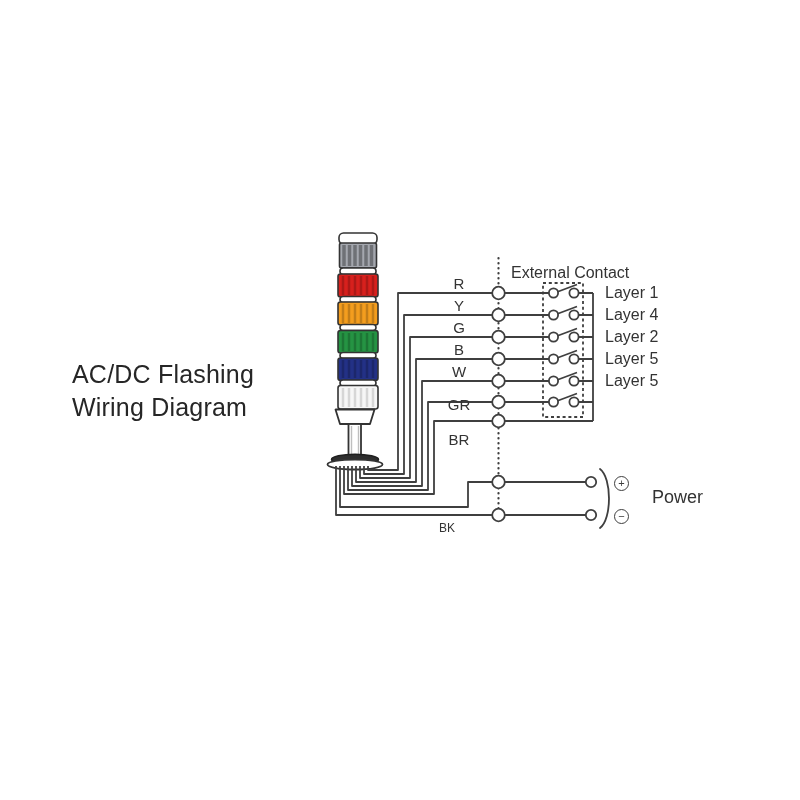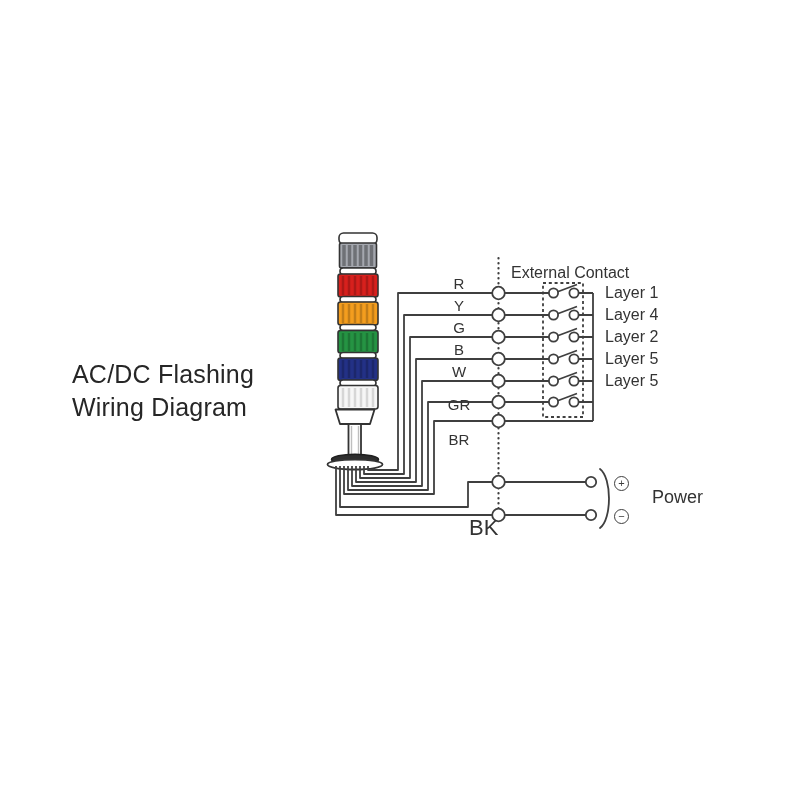--- a/index.html
+++ b/index.html
@@ -4,21 +4,21 @@
 <style>
   html,body{margin:0;padding:0;background:#fff;}
   .stage{position:relative;width:800px;height:800px;background:#ffffff;overflow:hidden;
          font-family:"Liberation Sans",sans-serif;}
   .stage svg{position:absolute;left:0;top:0;}
   .label{position:absolute;color:#333333;white-space:nowrap;
          font-family:"Liberation Sans",sans-serif;}
   .title{position:absolute;left:72px;top:340px;font-size:25px;line-height:33px;
          color:#262626;letter-spacing:0.2px;margin-top:18px;}
   .wlabel{width:30px;text-align:center;font-size:15px;line-height:18px;left:444px;}
-  .bklabel{width:30px;text-align:left;font-size:22px;line-height:18px;left:469px;top:519px;}
+  .bklabel{width:30px;text-align:center;font-size:12px;line-height:18px;left:432px;top:519px;}
   .eclabel{left:511px;top:263px;font-size:16px;line-height:19px;}
   .layer{left:605px;font-size:16px;line-height:18px;}
   .power{left:652px;top:487px;font-size:18px;line-height:20px;}
   .pm{position:absolute;width:13px;height:13px;border:1.6px solid #3f3f3f;border-radius:50%;
       display:flex;align-items:center;justify-content:center;font-size:11px;line-height:1;
       color:#3f3f3f;}
   .wire{fill:none;stroke:#3f3f3f;stroke-width:1.8;stroke-linejoin:round;}
   .node{fill:#ffffff;stroke:#3f3f3f;stroke-width:1.8;}
   .seg{stroke:#333333;stroke-width:1.6;}
   .rib{fill:none;stroke:rgba(0,0,0,0.20);stroke-width:2.5;}

